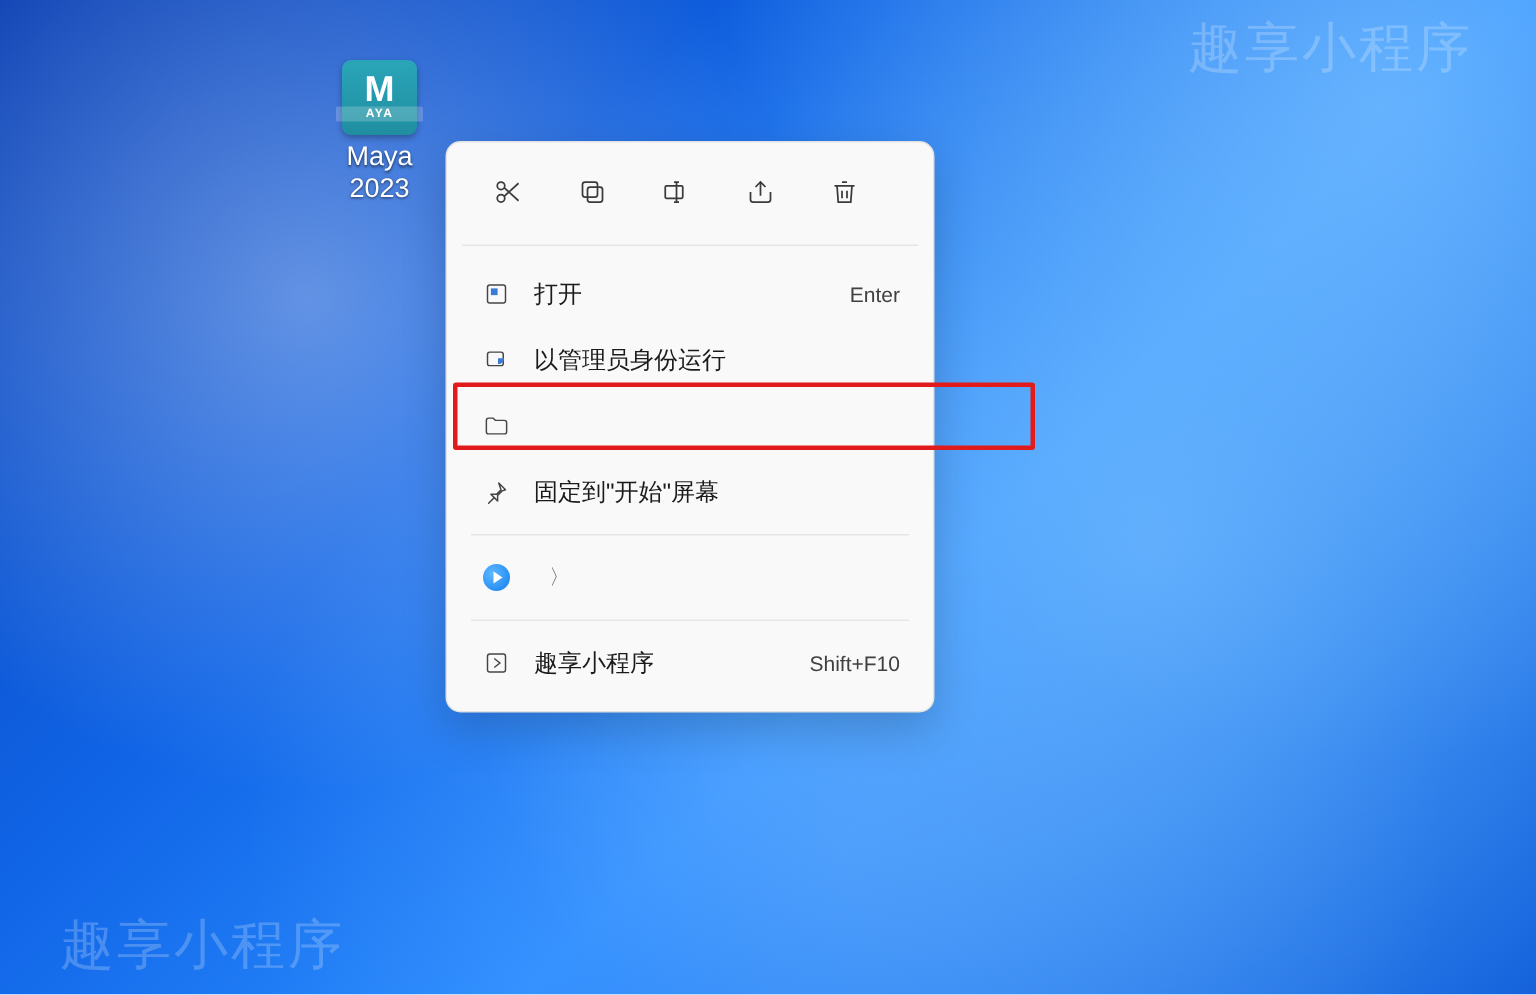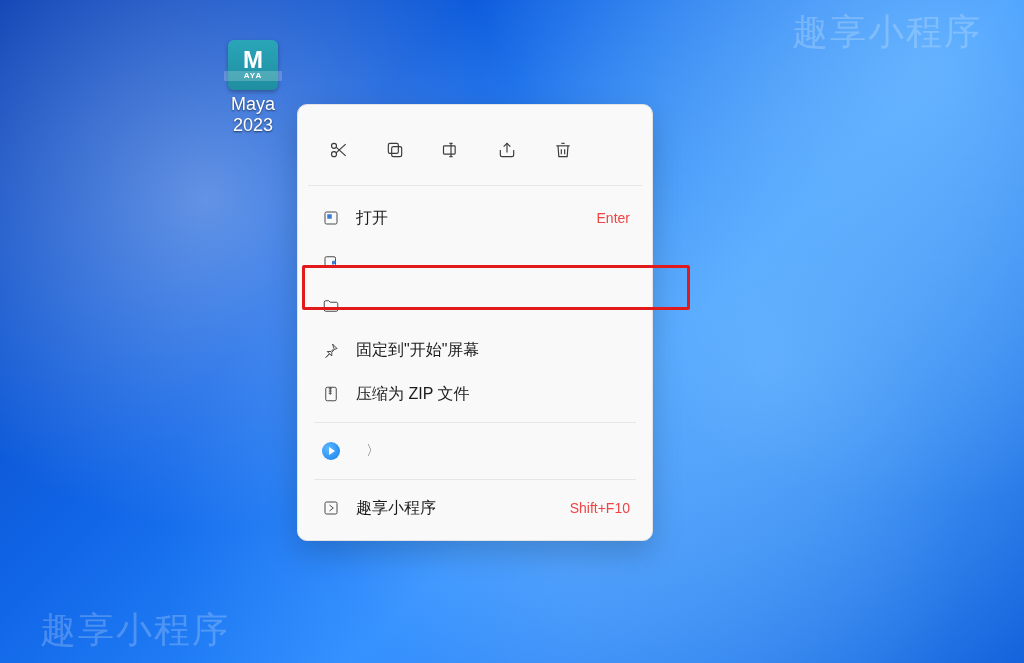--- a/index.html
+++ b/index.html
@@ -50,27 +50,27 @@
     font-weight: 700;
     box-shadow: 0 2px 4px rgba(0,0,0,0.3);
   }
   .desktop-icon .tile .m { font-size: 24px; line-height: 22px; }
   .desktop-icon .tile .aya { font-size: 8px; line-height: 10px; letter-spacing: 1px; background: rgba(255,255,255,0.2); padding: 0 20px; border-radius: 1px; }
   .desktop-icon .label { color: #fff; font-size: 18px; text-shadow: 0 1px 2px rgba(0,0,0,0.6); }
 
   .context-menu {
     position: absolute;
     left: 297px;
-    top: 104px;
-    width: 356px;
+    top: 94px;
+    width: 326px;
     background: #f9f9f9;
     border: 1px solid #e2e2e2;
     border-radius: 10px;
     box-shadow: 0 12px 30px rgba(0,0,0,0.18);
-    padding: 16px 0 6px 0;
+    padding: 4px 0 6px 0;
   }
 
   .action-row {
     display: flex;
     gap: 18px;
     padding: 10px 8px 10px 22px;
     align-items: center;
   }
   .action-btn {
     width: 38px;
@@ -96,21 +96,21 @@
     width: 22px;
     height: 22px;
     flex: 0 0 22px;
     display: flex;
     align-items: center;
     justify-content: center;
     margin-right: 14px;
   }
   .menu-item .mi-icon svg { width: 18px; height: 18px; stroke: #454545; fill: none; stroke-width: 1.3; }
   .menu-item .mi-label { flex: 1 1 auto; font-size: 16px; color: #1b1b1b; }
-  .menu-item .mi-accel { font-size: 14px; color: #ef4444; margin-left: 10px; }
+  .menu-item .mi-accel { font-size: 14px; color: #404040; margin-left: 10px; }
   .menu-item .mi-chevron { color: #6d6d6d; font-size: 14px; margin-left: 10px; }
   .menu-sep { height: 1px; background: #e6e6e6; margin: 6px 10px; }
 
   .highlight-box {
     position: absolute;
     border: 3px solid #e11b1b;
     border-radius: 2px;
     pointer-events: none;
   }
 
@@ -196,51 +196,40 @@
         <span class="mi-accel">Enter</span>
       </div>
 
       <div class="menu-item">
         <span class="mi-icon">
           <svg viewBox="0 0 24 24">
               <rect x="4" y="5" width="14" height="12" rx="2"></rect>
               <path d="M14 11 l4 0 a4 4 0 0 1 -4 4 z" fill="#3b7bd6" stroke="#3b7bd6"></path>
             </svg>
         </span>
+        <span class="mi-label">以管理员身份运行</span>
       </div>
 
       <div class="menu-item">
         <span class="mi-icon">
           <svg viewBox="0 0 24 24">
               <path d="M3 7a2 2 0 0 1 2-2h4l2 2h8a2 2 0 0 1 2 2v8a2 2 0 0 1-2 2H5a2 2 0 0 1-2-2z"></path>
             </svg>
         </span>
       </div>
 
       <div class="menu-item">
         <span class="mi-icon">
           <svg viewBox="0 0 24 24">
               <path d="M14 4l6 6-3 1-4 4 0 5-3-3-5 5 5-5-3-3 5 0 4-4z" stroke-linejoin="round"></path>
             </svg>
         </span>
         <span class="mi-label">固定到"开始"屏幕</span>
       </div>
 
-      <div class="menu-item">
-        <span class="mi-icon">
-          <svg viewBox="0 0 24 24">
-              <rect x="5" y="3" width="14" height="18" rx="2"></rect>
-              <line x1="11" y1="3" x2="11" y2="13"></line>
-              <line x1="9" y1="5" x2="13" y2="5"></line>
-              <line x1="9" y1="8" x2="13" y2="8"></line>
-              <line x1="9" y1="11" x2="13" y2="11"></line>
-            </svg>
-        </span>
-        <span class="mi-label">压缩为 ZIP 文件</span>
-      </div>
 
 
 
       <div class="menu-sep"></div>
 
       <div class="menu-item">
         <span class="mi-icon">
           <span class="bandizip-icon"></span>
         </span>
         <span class="mi-chevron">〉</span>

